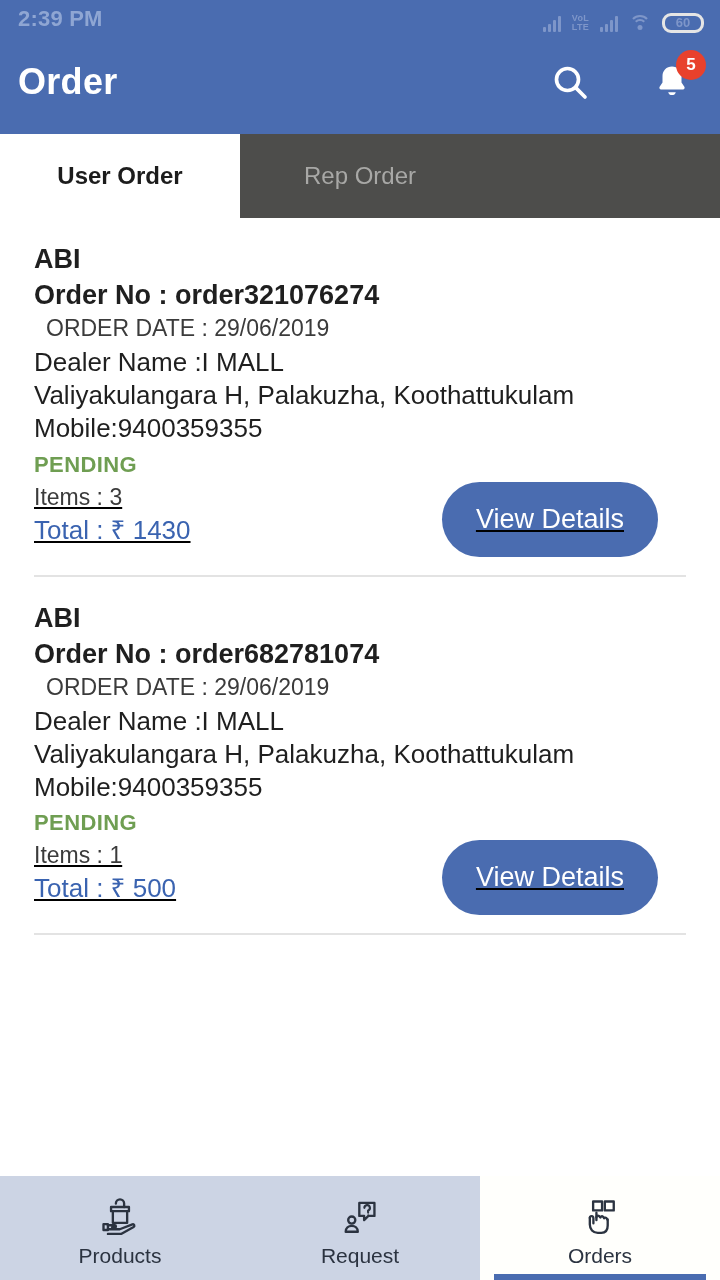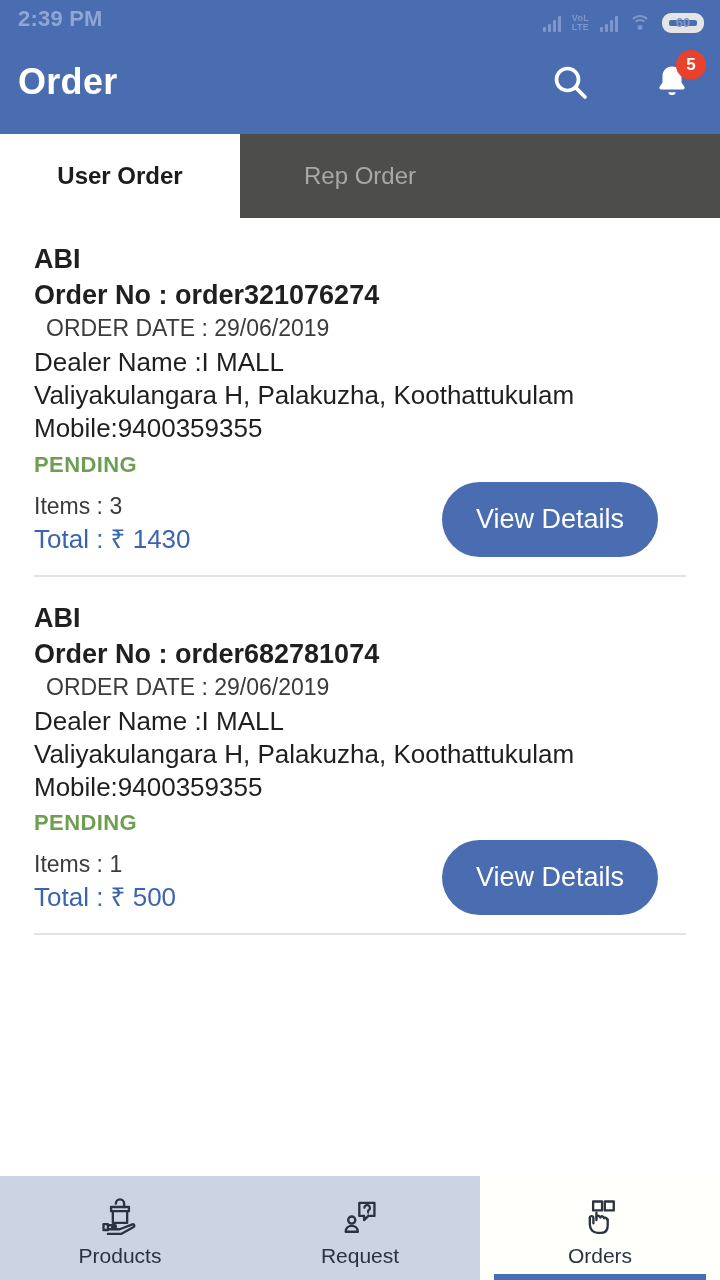--- a/index.html
+++ b/index.html
@@ -47,21 +47,21 @@
     border-left-color:transparent; border-right-color:transparent;
     border-radius:50%;
   }
   .wifi span:nth-child(1){ width:22px; height:22px; top:1px; }
   .wifi span:nth-child(2){ width:14px; height:14px; top:5px; }
   .wifi span:nth-child(3){
     width:5px; height:5px; top:11px; border-radius:50%;
     border:none; background:#7e96c9;
   }
   .battery {
-    width:42px; height:20px; border:7px solid #e5e5e5; border-radius:9px;
+    width:42px; height:20px; border:3px solid #e5e5e5; border-radius:9px;
     display:flex; align-items:center; justify-content:center;
     color:#7e96c9; font-size:13px; font-weight:bold;
   }
 
   
   .appbar {
     height:96px; background:#4a6cb0;
     display:flex; align-items:center;
     padding:0 26px 8px 18px;
     flex:0 0 96px;
@@ -113,21 +113,21 @@
     font-size:23px; color:#3b3b3b; line-height:1.2; margin-bottom:3px;margin-left:12px;
   }
   .dealer, .address, .mobile {
     font-size:26px; color:#1f1f1f; line-height:1.28;
   }
   .status-pending {
     font-size:22px; font-weight:bold; color:#6f9e52;
     letter-spacing:.4px; margin-top:6px; margin-bottom:2px;
   }
   .card-bottom {
-    display:flex; align-items:flex-end; margin-top:4px;
+    display:flex; align-items:flex-start; margin-top:4px;text-decoration:underline;
   }
   .totals { flex:1 1 auto; }
   .items-line { font-size:23px; color:#3b3b3b; line-height:1.35; }
   .total-line { font-size:26px; color:#3a63b0; line-height:1.35; }
   .view-details {
     flex:0 0 auto;
     background:#4a6cb0; color:#ffffff;
     font-size:27px;
     padding:22px 34px; border-radius:44px; border:none;
     cursor:pointer; margin-right:28px;

